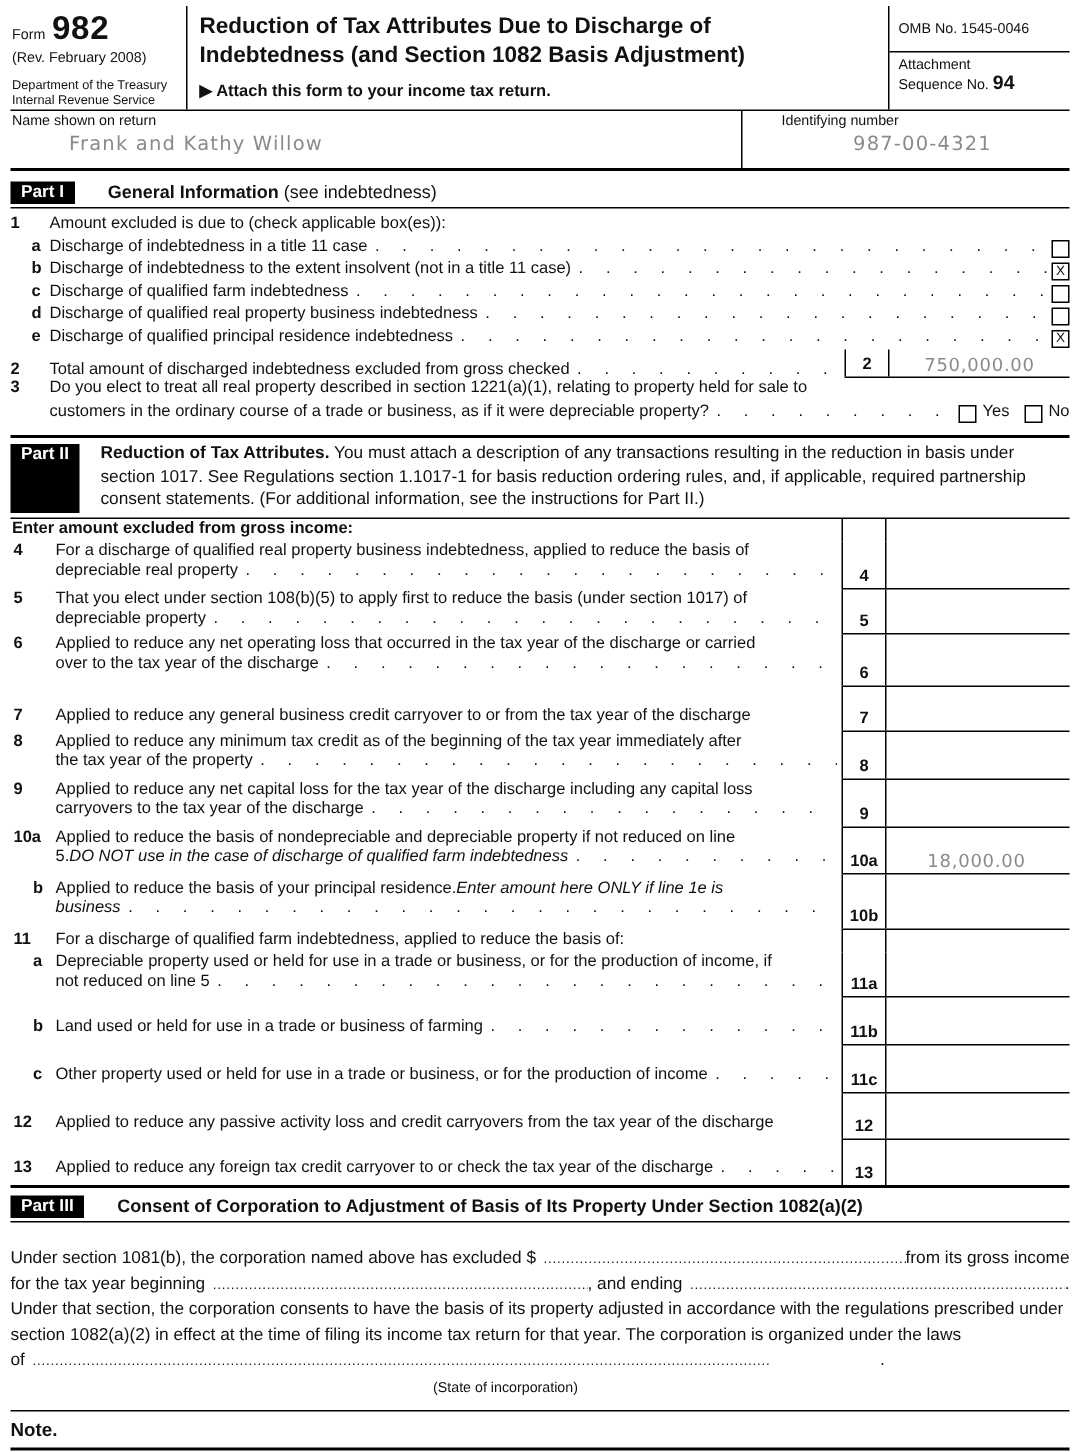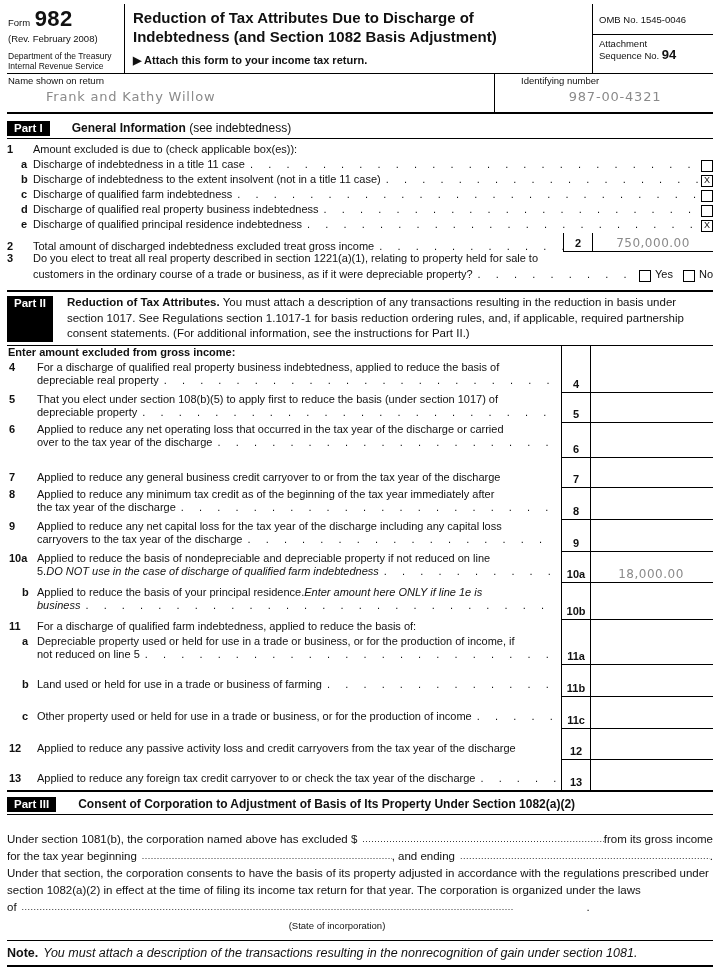--- a/index.html
+++ b/index.html
@@ -171,21 +171,21 @@
       <span>Discharge of qualified principal residence indebtedness</span>
       <span class="fdots"></span>
       <span class="cb">
           <span>X</span>
         </span>
     </div>
 
     <div class="line l2row">
       <span class="n-main txt">2</span>
         <span class="n-sub txt"></span>
-      <span class="txt">Total amount of discharged indebtedness excluded treat gross income</span>
+      <span class="txt">Total amount of discharged indebtedness excluded from gross checked</span>
       <span class="fdots txt"></span>
       <span class="l2box">
         <span class="bnum">2</span>
         <span class="bamt">
             <span class="amount">750,000.00</span>
           </span>
       </span>
     </div>
 
     <div class="line" style="height:16px;">
@@ -302,21 +302,21 @@
     </div>
 
     <div class="trow" style="height:32px;">
       <div class="tleft">
         <div class="tline">
             <span class="gut">8</span>
             <span class="ttext">Applied to reduce any minimum tax credit as of the beginning of the tax year immediately after</span>
           </div>
         <div class="tline">
             <span class="gut"></span>
-            <span class="ttext">the tax year of the discharge</span>
+            <span class="ttext">the tax year of the property</span>
             <span class="fdots"></span>
           </div>
       </div>
       <div class="tbox bb">
           <div class="bnum">8</div>
           <div class="bamt">
             <span class="amount"></span>
           </div>
         </div>
     </div>
@@ -503,16 +503,15 @@
     <div class="p3line">
       <span>of</span>
       <span class="blank w-fixed"></span>
       <span>.</span>
     </div>
     <div class="caption">(State of incorporation)</div>
   </div>
 
   <div class="noteblk">
     <span class="nlabel">Note.</span>
-    <span class="ntext">You must attach a description of the transactions resulting in the nonrecognition of gain under section 1081.</span>
   </div>
 
 </div>
 
 </body></html>

